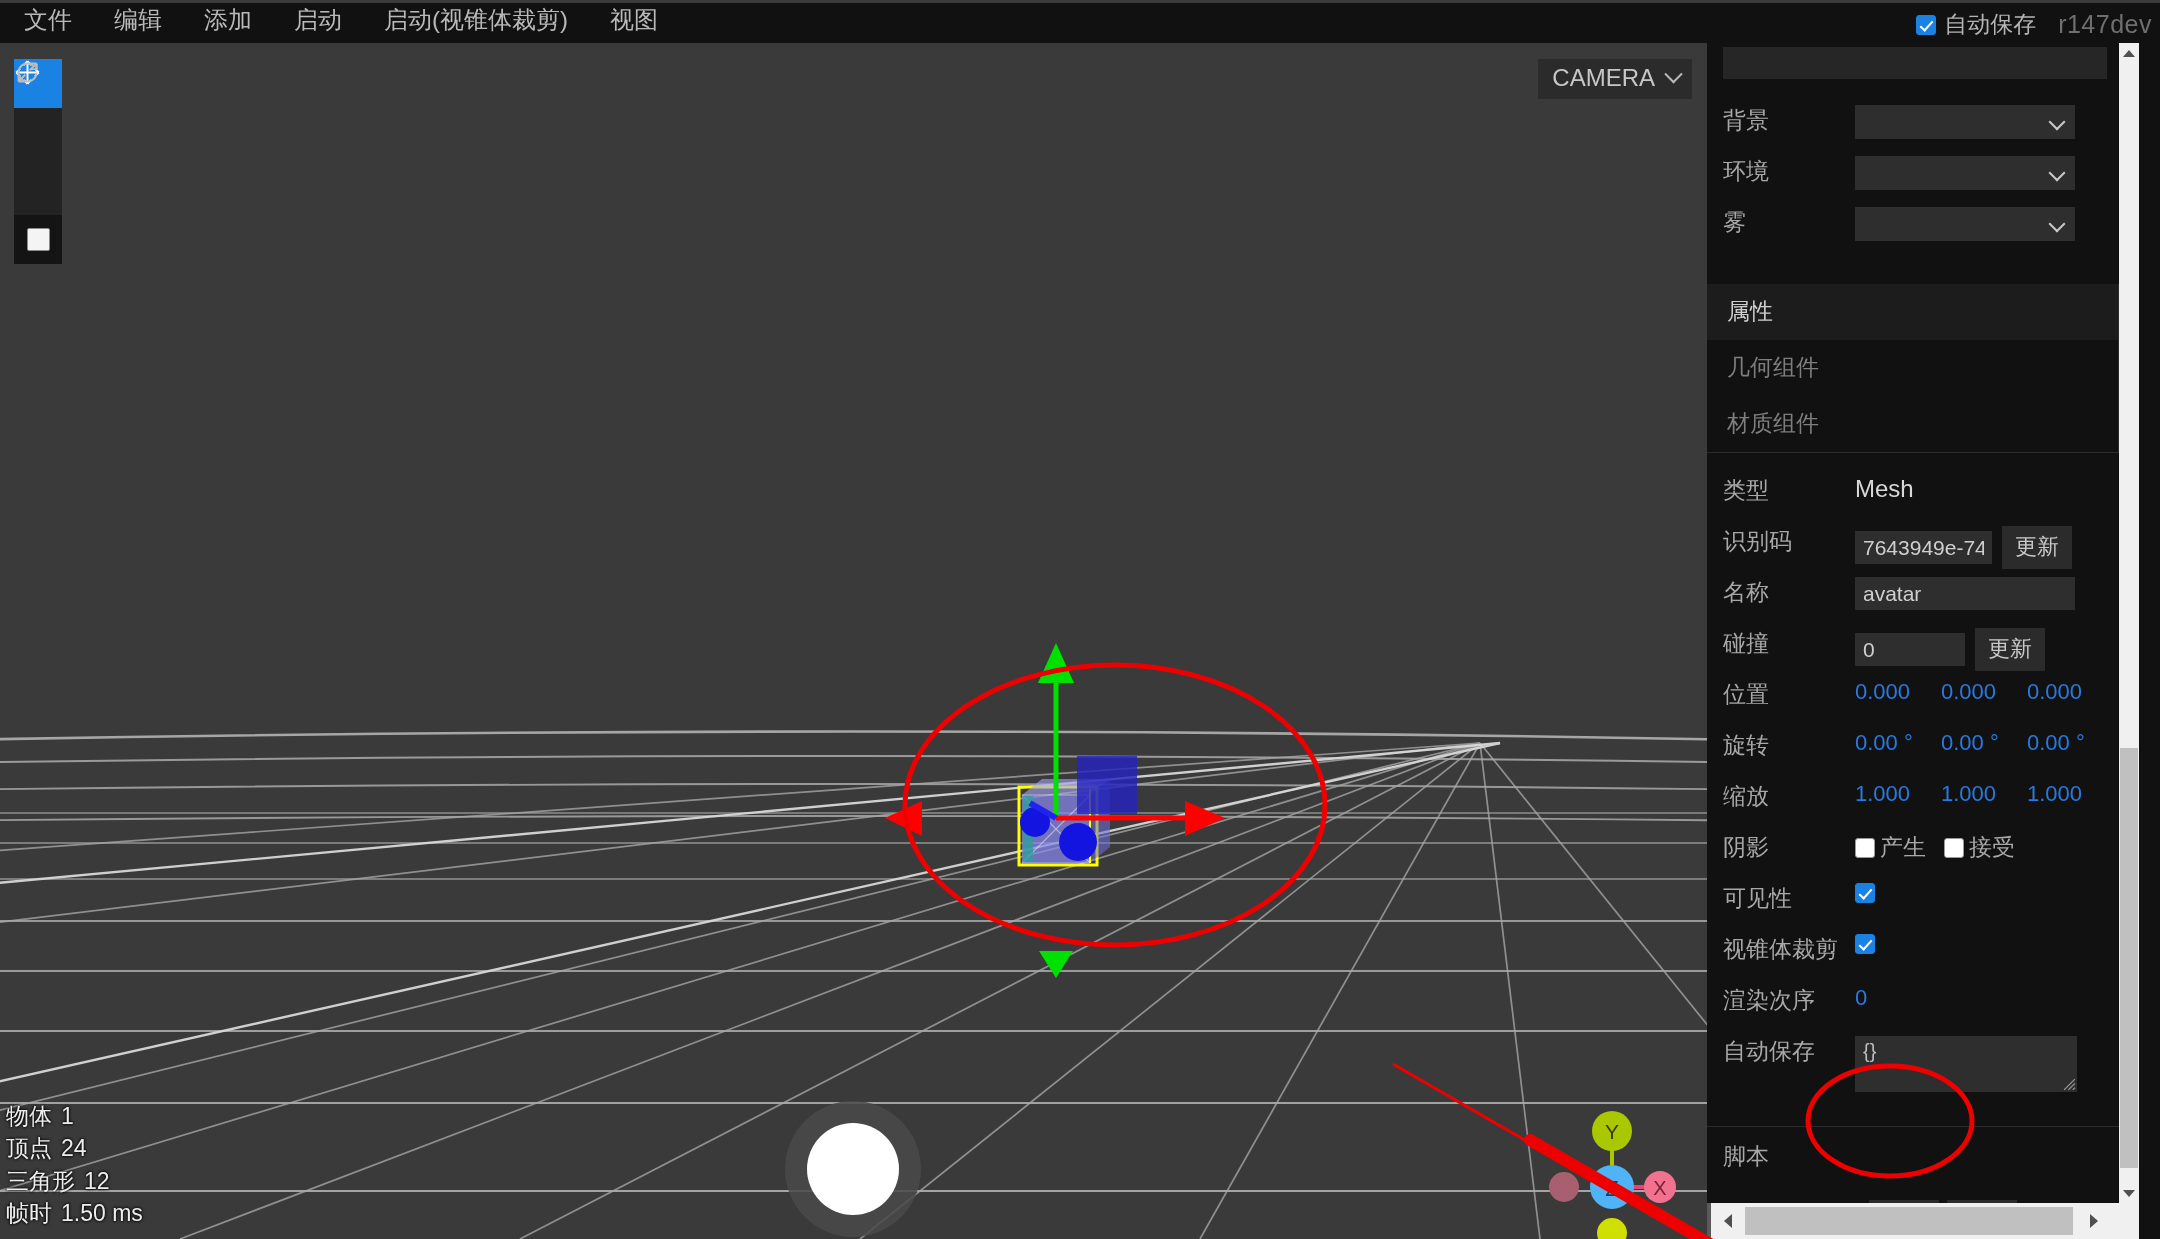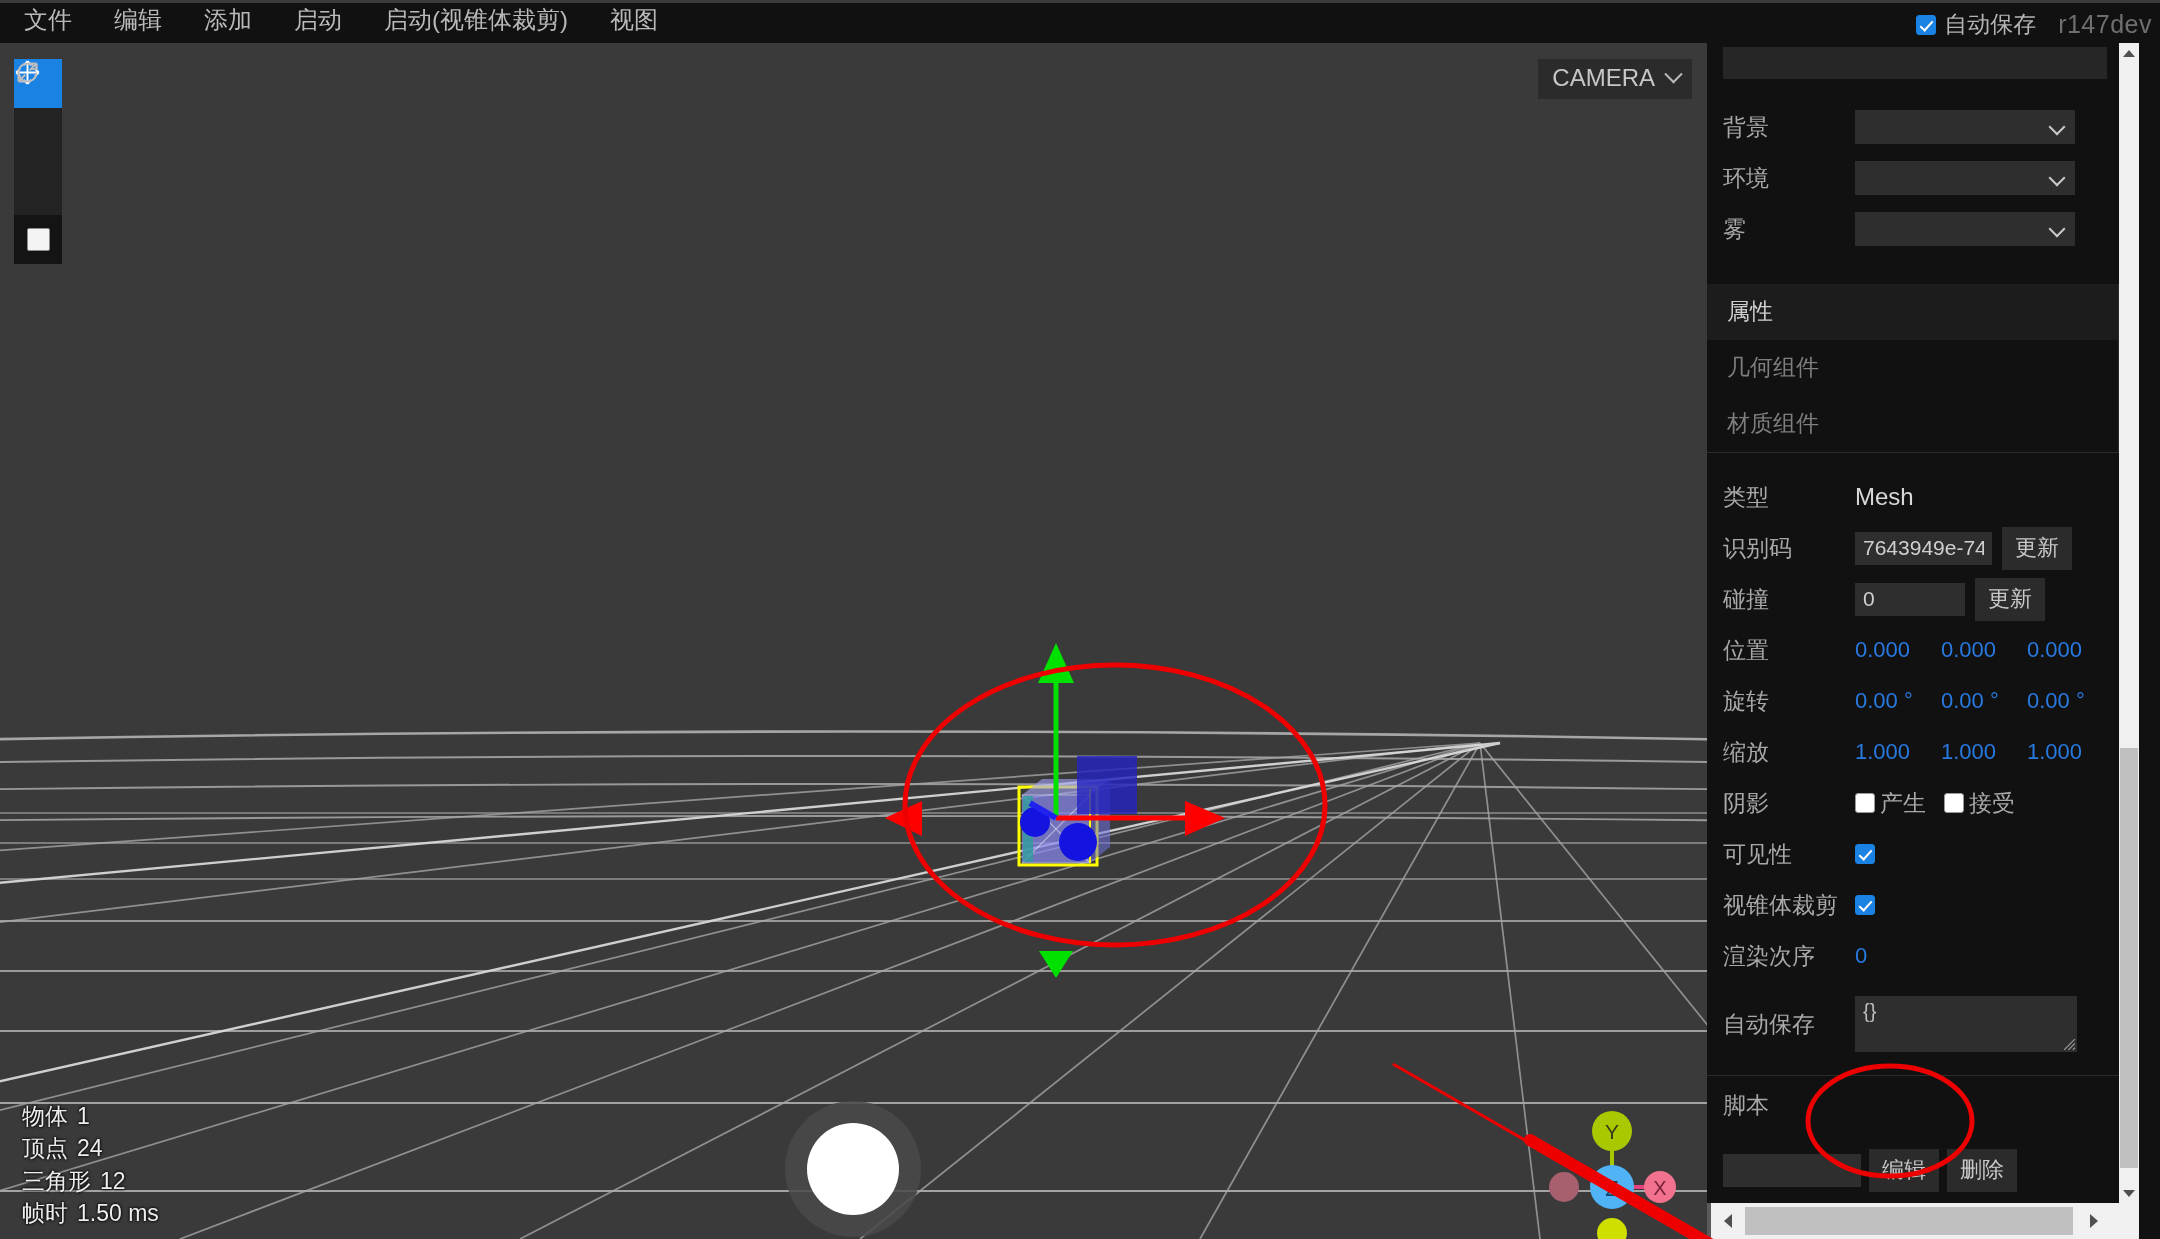--- a/index.html
+++ b/index.html
@@ -123,21 +123,21 @@
   .chev {
     width: 13px; height: 13px;
     border-right: 2.2px solid #b9b9b9;
     border-bottom: 2.2px solid #b9b9b9;
     transform: rotate(45deg) translate(-3px,-3px);
   }
 
   
   .stats {
     position: absolute;
-    left: 22px; bottom: 10px;
+    left: 6px; bottom: 10px;
     z-index: 20;
     line-height: 1.40;
   }
   .stat-row {
     color: #ededed;
     font-size: 23px;
     white-space: nowrap;
     text-shadow: 0 0 3px #000, 0 0 3px #000;
   }
   .stat-row .v { margin-left: 9px; }
@@ -160,21 +160,21 @@
     background: #111111;
     padding: 0 0 22px 0;
   }
   .partial-input {
     margin: 4px 12px 0 16px;
     height: 32px;
     background: #262626;
   }
   .row {
     display: flex;
-    align-items: center;
+    align-items: flex-start;
     min-height: 44px;
     padding: 0 0 0 16px;
     margin-bottom: 7px;
   }
   .row .lab {
     width: 132px;
     flex: 0 0 132px;
     color: #a8a8a8;
     font-size: 23px;
     white-space: nowrap;
@@ -606,20 +606,26 @@
         </div>
 
         <div class="row">
           <div class="lab">识别码</div>
           <div class="ctl">
             <input class="inp w-id" type="text" value="7643949e-74ee-4(" style="">
             <button class="btn">更新</button>
           </div>
         </div>
 
+        <div class="row">
+          <div class="lab">名称</div>
+          <div class="ctl">
+            <input class="inp w-name" type="text" value="avatar" style="">
+          </div>
+        </div>
 
         <div class="row">
           <div class="lab">碰撞</div>
           <div class="ctl">
             <input class="inp w-col" type="text" value="0" style="">
             <button class="btn">更新</button>
           </div>
         </div>
 
         <div class="row">

